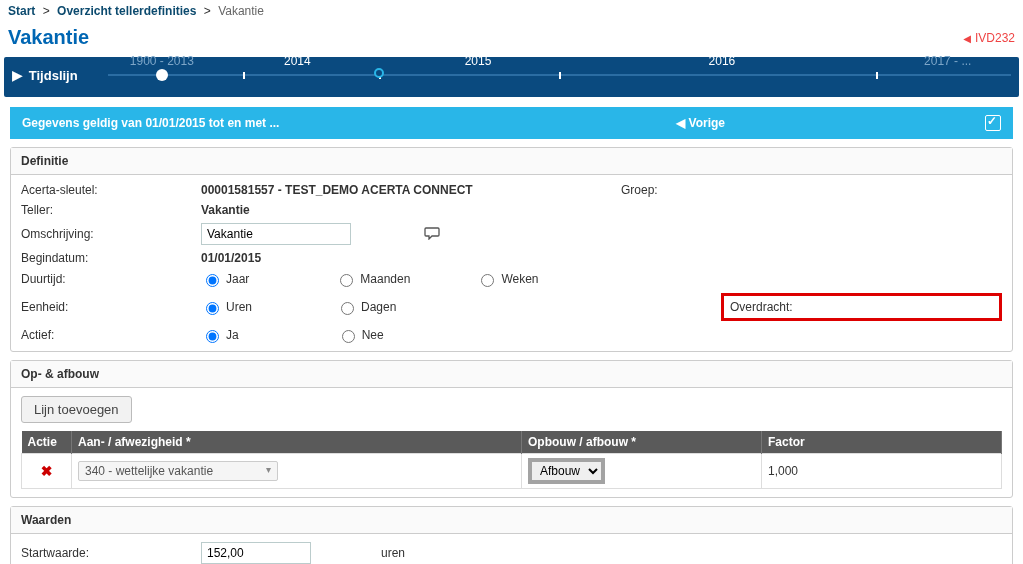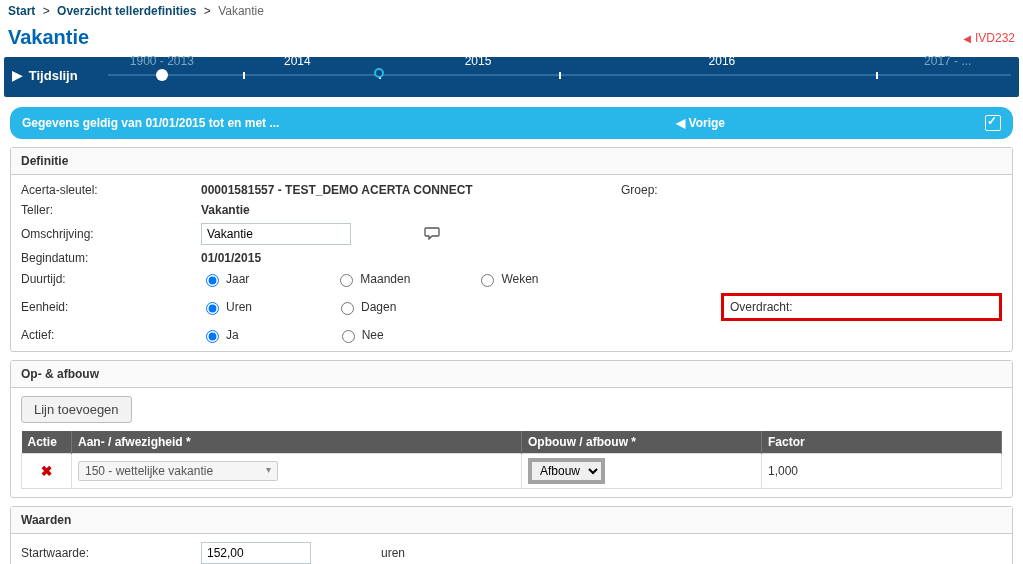--- a/index.html
+++ b/index.html
@@ -73,21 +73,21 @@
     border-radius: 50%;
     top: -6px;
     transform: translateX(-50%);
   }
 
   .validity-bar {
     background: #29b6e8;
     color: #fff;
     margin: 10px 10px 0;
     padding: 8px 12px;
-    border-radius: 12px;
+    border-radius: 0;
     display: flex;
     align-items: center;
     font-weight: bold;
   }
   .validity-text { flex: 1; }
   .vorige { flex: 0 0 auto; margin-right: 260px; }
   .cal-icon {
     width: 16px; height: 16px; border: 1.5px solid #fff; border-radius: 2px;
     position: relative;
   }
@@ -314,21 +314,21 @@
         <tr>
           <th style="width:50px">Actie</th>
           <th>Aan- / afwezigheid *</th>
           <th style="width:240px">Opbouw / afbouw *</th>
           <th style="width:240px">Factor</th>
         </tr>
       </thead>
       <tbody>
         <tr>
           <td style="text-align:center"><span class="del-x">✖</span></td>
-          <td><span class="dd">150 - wettelijke vakantie</span></td>
+          <td><span class="dd">340 - wettelijke vakantie</span></td>
           <td>
             <select class="sel">
               <option>Afbouw</option>
             </select>
           </td>
           <td>1,000</td>
         </tr>
       </tbody>
     </table>
   </div>

